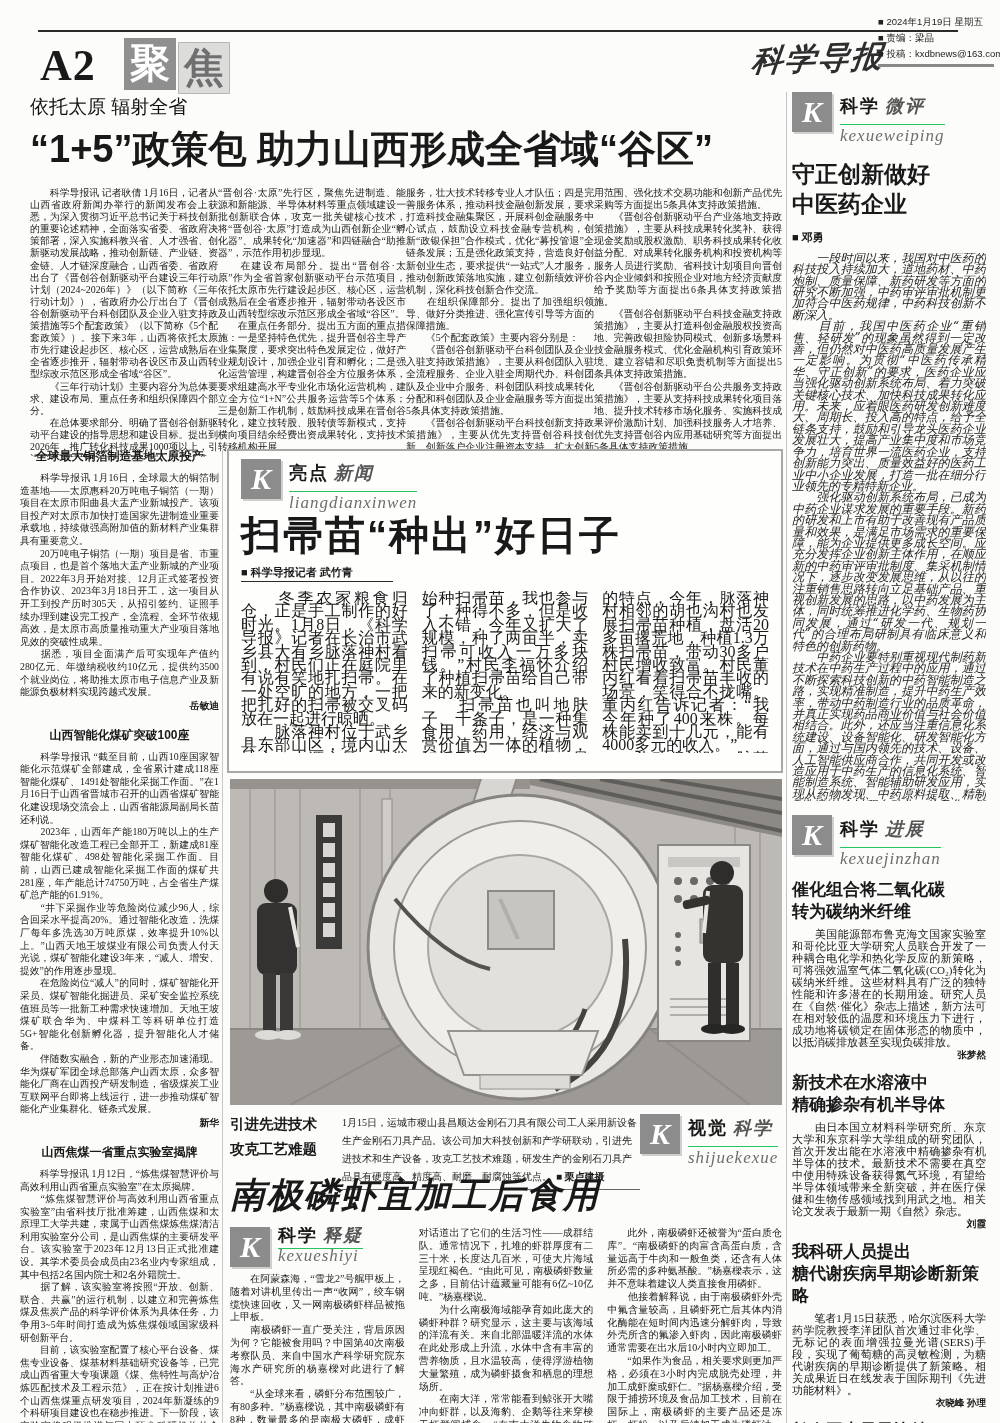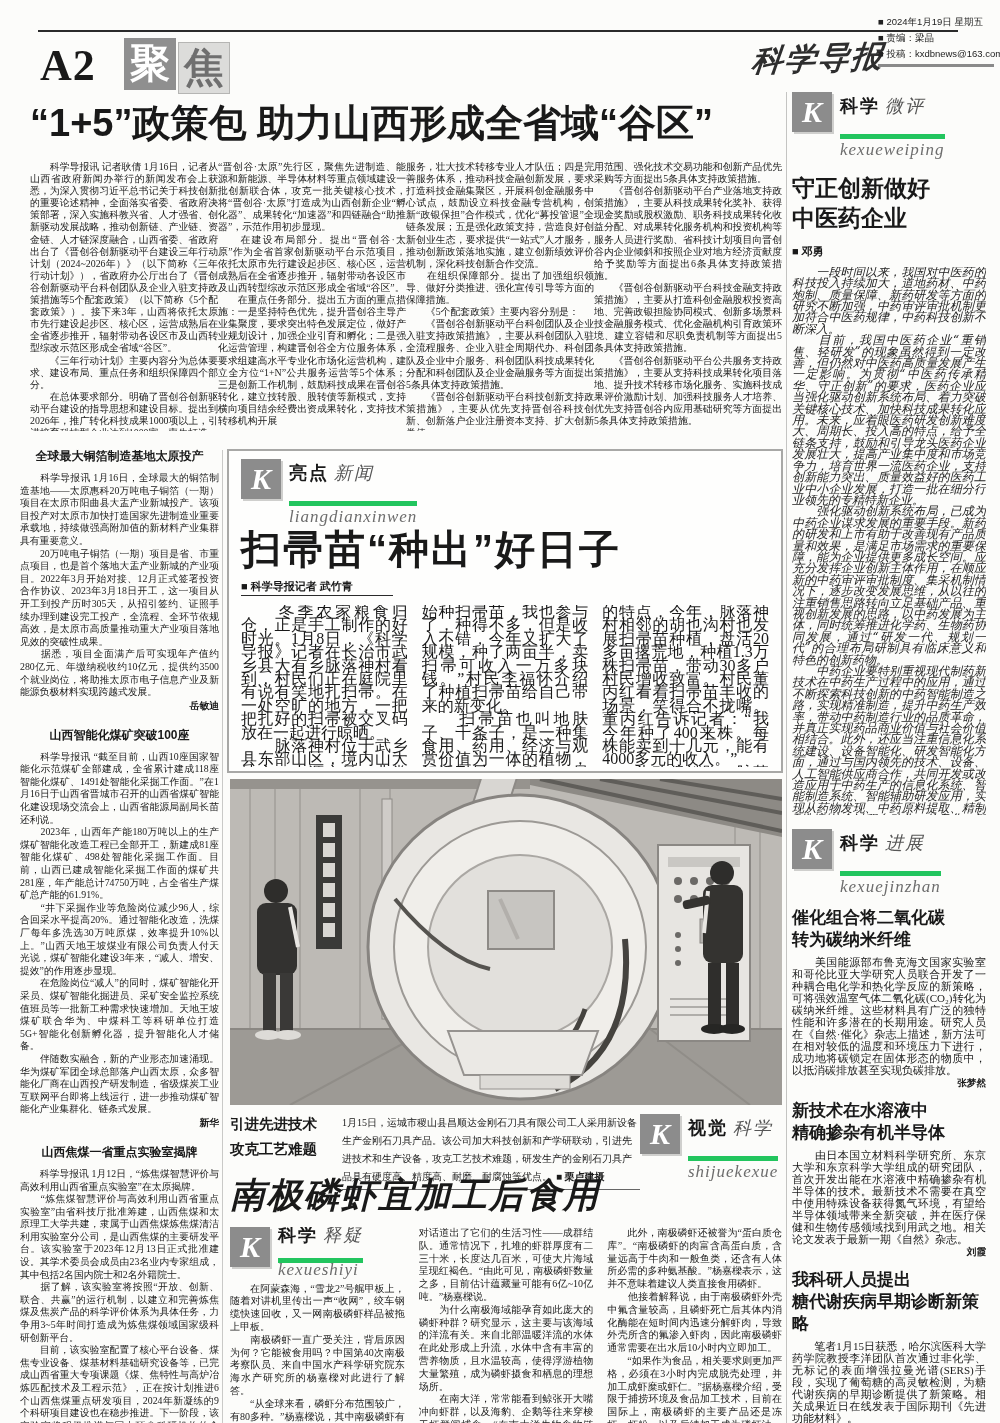--- a/index.html
+++ b/index.html
@@ -38,23 +38,23 @@
     letter-spacing:0px; white-space:nowrap; }
   .main-cols { display:flex; margin-top:12px; }
   .main-col { flex:1 1 0; height:270px; overflow:hidden; font-size:9.9px; line-height:12.1px; }
 
   
   .sec-head { display:flex; align-items:flex-start; }
   .k-box { width:40px; height:40px; background:#8c8c8c; color:#fff; flex:0 0 40px;
     font-family:"Liberation Serif",serif; font-size:30px; font-weight:bold; font-style:italic;
     text-align:center; line-height:40px; box-shadow:2px 2px 0 #cfcfcd; }
   .sec-right { margin-left:8px; padding-top:2px; }
-  .sec-title-row { display:flex; align-items:center; border-bottom:5px solid #22c55e; padding-bottom:16px; }
+  .sec-title-row { display:flex; align-items:center; border-bottom:1px solid #22c55e; padding-bottom:6px; }
   .sec-t-bold { font-size:18px; font-weight:bold; font-family:"Liberation Sans",sans-serif; letter-spacing:2px; }
-  .sec-t-script { font-size:18px; font-weight:normal; font-style:italic; color:#565656; margin-left:5px;
+  .sec-t-script { font-size:18px; font-weight:bold; font-style:italic; color:#565656; margin-left:5px;
     font-family:"Liberation Serif",serif; letter-spacing:2px; }
   .sec-pinyin { font-size:17px; font-style:italic; color:#6d6d6d; letter-spacing:1px; padding-top:1px; }
 
   
   .sidebar { position:absolute; left:792px; top:92px; width:194px; }
   .wp-headline { margin-top:14px; font-size:23px; font-weight:bold; font-family:"Liberation Sans",sans-serif; line-height:1.3; }
   .wp-byline { margin-top:10px; font-size:11px; font-weight:bold; }
   .wp-body { margin-top:8px; height:548px; overflow:hidden; font-size:12px; line-height:11.4px;
     font-style:italic; font-family:"DejaVu Serif",serif; color:#222; }
   .jz-head { margin-top:14px; }
@@ -114,20 +114,21 @@
   <div class="header-info">
     <div class="row">■ 2024年1月19日 星期五</div>
     <div class="row">■ 责编：梁晶</div>
     <div class="row mail">■ 投稿：kxdbnews@163.com</div>
   </div>
 
   <div class="vline-right"></div>
   <div class="vline-left"></div>
 
   <div class="main-art">
+    <div class="main-kicker">依托太原  辐射全省</div>
     <h1 class="main-headline">“1+5”政策包  助力山西形成全省域“谷区”</h1>
     <div class="main-cols">
       <div class="main-col pre just">　　科学导报讯 记者耿倩 1月16日，记者从山西省政府新闻办举行的新闻发布会上获悉，为深入贯彻习近平总书记关于科技创新的重要论述精神，全面落实省委、省政府决策部署，深入实施科教兴省、人才强省、创新驱动发展战略，推动创新链、产业链、资金链、人才链深度融合，山西省委、省政府出台了《晋创谷创新驱动平台建设三年行动计划（2024~2026年）》（以下简称《三年行动计划》），省政府办公厅出台了《晋创谷创新驱动平台科创团队及企业入驻支持政策措施等5个配套政策》（以下简称《5个配套政策》）。接下来3年，山西将依托太原市先行建设起步区、核心区，运营成熟后在全省逐步推开，辐射带动各设区市及山西转型综改示范区形成全省域“谷区”。
 　　《三年行动计划》主要内容分为总体要求、建设布局、重点任务和组织保障四个部分。
 　　在总体要求部分。明确了晋创谷创新驱动平台建设的指导思想和建设目标。提出到2026年，推广转化科技成果1000项以上，引进培育科技型企业达到1000家，率先打造</div>
       <div class="main-col pre just">“晋创谷·太原”先行区，聚焦先进制造、能源和新能源、半导体材料等重点领域建设一批创新联合体，攻克一批关键核心技术，将“晋创谷·太原”打造成为山西创新企业“孵化器”、成果转化“加速器”和四链融合“助推器”，示范作用初步显现。
 　　在建设布局部分。提出“晋创谷·太原”作为全省首家创新驱动平台示范项目，依托太原市先行建设起步区、核心区，运营成熟后在全省逐步推开，辐射带动各设区市及山西转型综改示范区形成全省域“谷区”。
 　　在重点任务部分。提出五方面的重点措施：一是坚持特色优先，提升晋创谷主导产业集聚度，要求突出特色发展定位，做好产业规划设计，加强企业引育和孵化；二是强化运营管理，构建晋创谷全方位服务体系，要求组建高水平专业化市场化运营机构，建立全方位“1+N”公共服务运营等5个体系；三是创新工作机制，鼓励科技成果在晋创谷转化，建立技转股、股转债等新模式，支持横向项目结余经费出资成果转化，支持技术转移机构开展</div>
       <div class="main-col pre just">服务，壮大技术转移专业人才队伍；四是完善服务体系，推动科技金融创新发展，要求打造科技金融集聚区，开展科创金融服务中心试点，鼓励设立科技金融专营机构，创新“政银保担”合作模式，优化“募投管退”全链条发展；五是强化政策支持，营造良好创新创业生态，要求提供“一站式”人才服务，推动创新政策落地实施，建立创新绩效评价机制，深化科技创新合作交流。
 　　在组织保障部分。提出了加强组织领导、做好分类推进、强化宣传引导等方面的保障措施。

